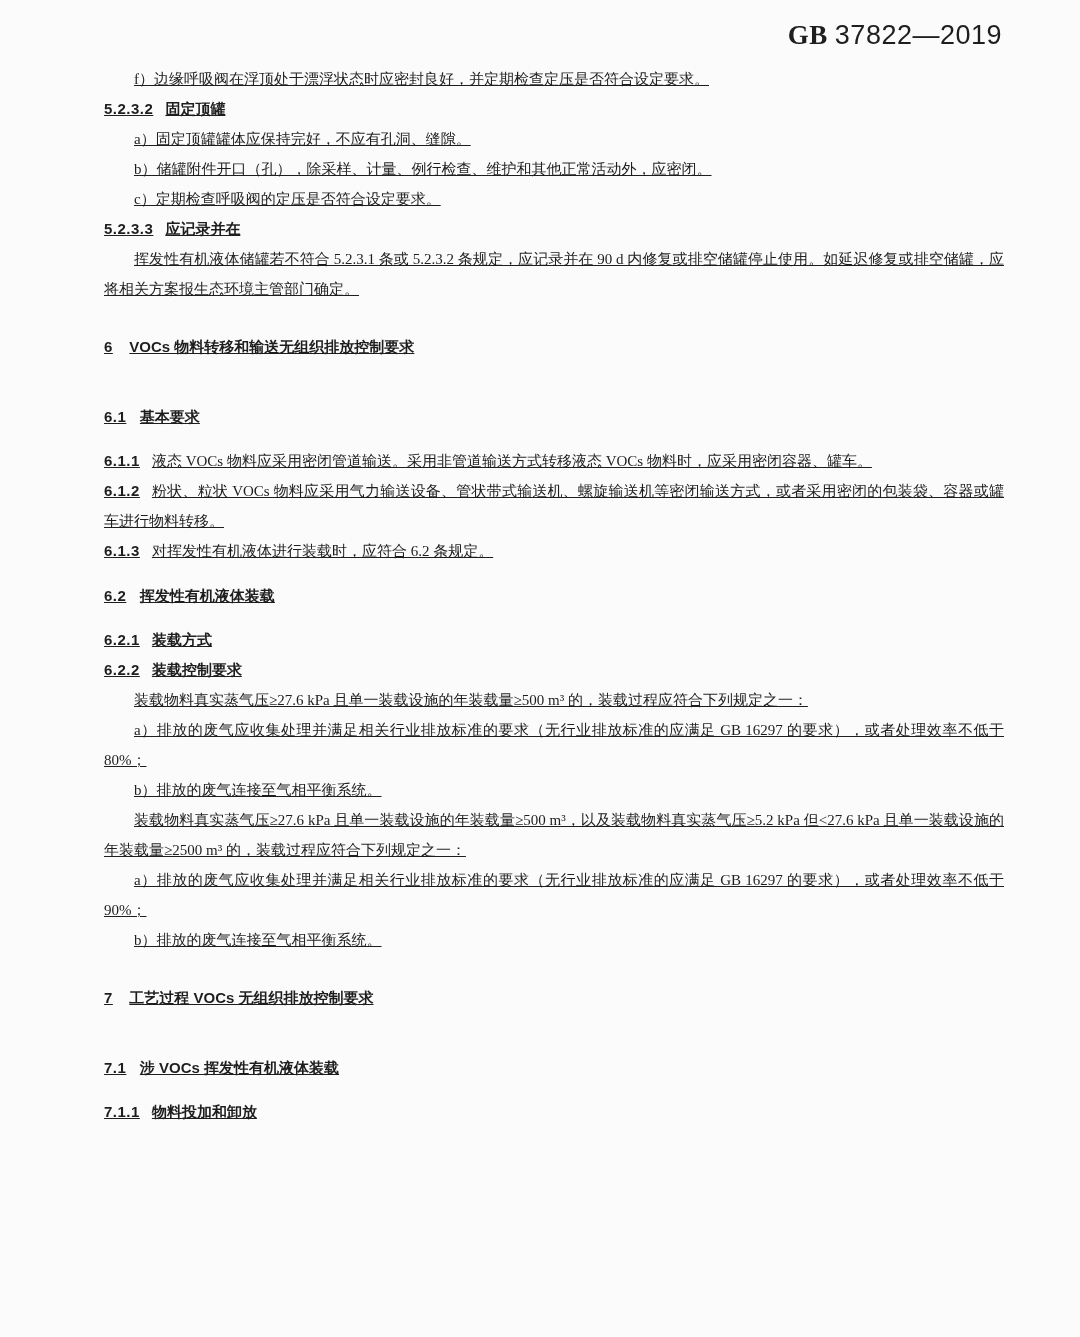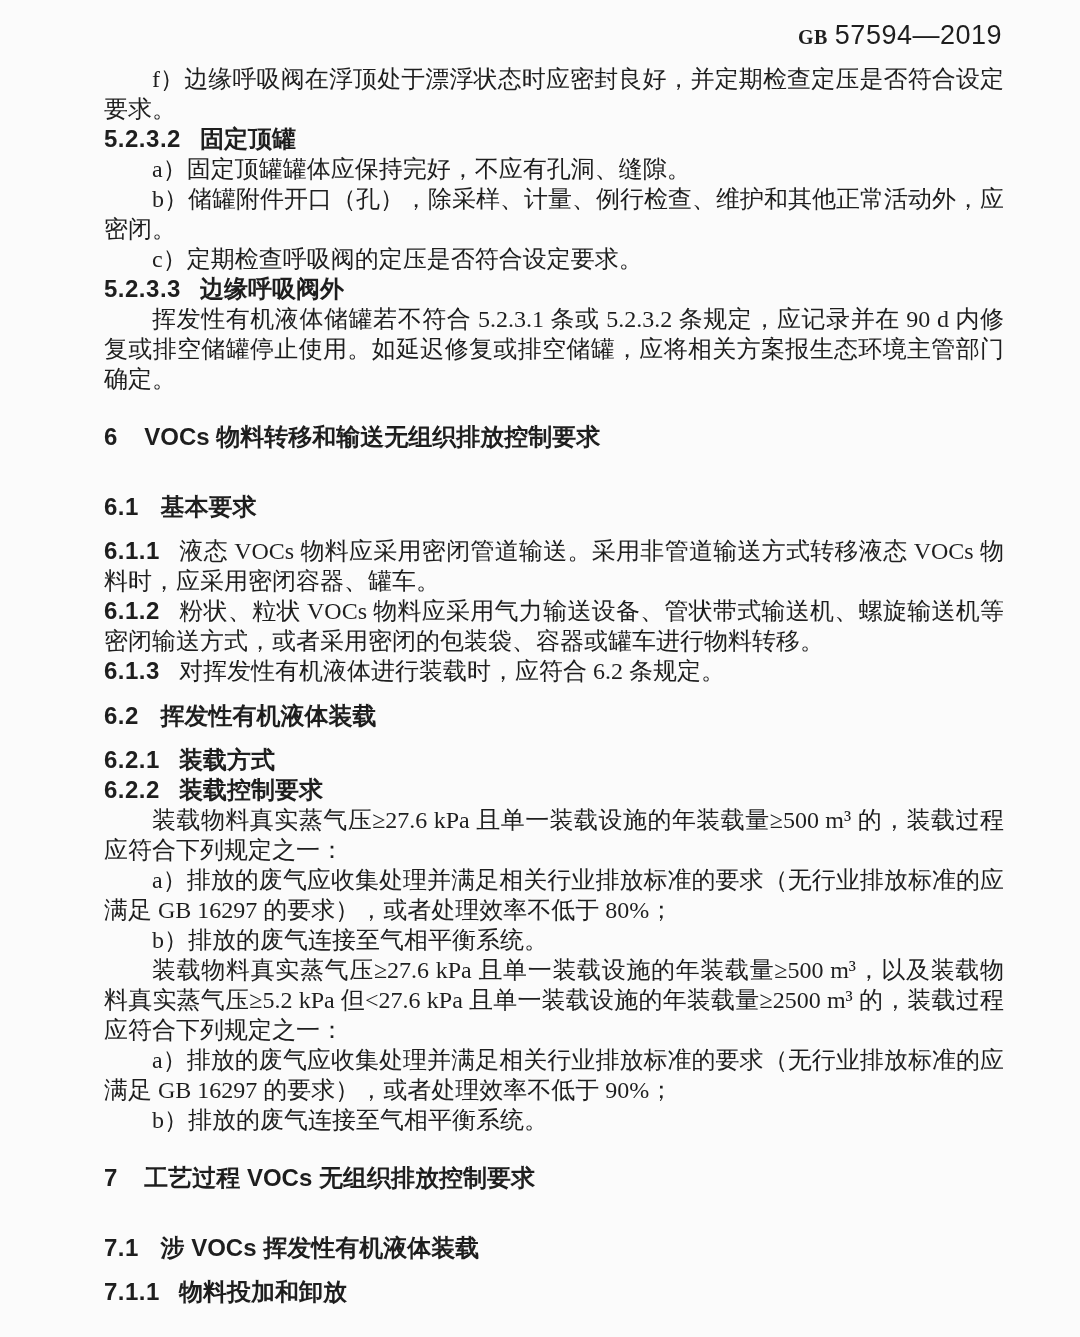--- a/index.html
+++ b/index.html
@@ -10,34 +10,35 @@
     overflow: hidden;
     position: relative;
     font-family: "Liberation Serif", "DejaVu Serif", serif;
   }
   .page-header {
     position: absolute; top: 20px; right: 78px;
     white-space: nowrap;
   }
   .hdr-prefix {
     font-family: "Liberation Serif", "DejaVu Serif", serif;
-    font-weight: bold; font-size: 20px; letter-spacing: 0.5px;
+    font-weight: bold; font-size: 27px; letter-spacing: 0.5px;
   }
   .hdr-number {
     font-family: "Liberation Sans", "DejaVu Sans", sans-serif;
     font-size: 27px; margin-left: 7px; letter-spacing: 0.5px;
   }
   .doc-body {
     position: absolute; top: 64px; left: 104px; width: 900px;
   }
   .doc-body p {
     margin: 0;
-    font-size: 24px;
+    font-size: 15px;
     line-height: 30px;
     text-align: justify;
+    text-decoration: underline;
   }
   
   .item, .para { text-indent: 2em; }
   
   .clause { text-indent: 0; }
   .num {
     font-family: "Liberation Sans", "DejaVu Sans", sans-serif;
     font-weight: bold;
     margin-right: 0.8em;
     letter-spacing: 0.5px;
@@ -60,30 +61,30 @@
     font-weight: bold;
     font-size: 22px;
     margin: 28px 0 40px !important;
   }
   .chapter .num { margin-right: 1.1em; }
 </style>
 </head>
 <body>
 
 <div class="page-header">
-  <span class="hdr-prefix">GB</span><span class="hdr-number">57594—2019</span>
+  <span class="hdr-prefix">GB</span><span class="hdr-number">37822—2019</span>
 </div>
 
 <div class="doc-body">
     <p class="item"><span>f）边缘呼吸阀在浮顶处于漂浮状态时应密封良好，并定期检查定压是否符合设定要求。</span></p>
     <p class="clause-head"><span class="num">5.2.3.2</span><span>固定顶罐</span></p>
     <p class="item"><span>a）固定顶罐罐体应保持完好，不应有孔洞、缝隙。</span></p>
     <p class="item"><span>b）储罐附件开口（孔），除采样、计量、例行检查、维护和其他正常活动外，应密闭。</span></p>
     <p class="item"><span>c）定期检查呼吸阀的定压是否符合设定要求。</span></p>
-    <p class="clause-head"><span class="num">5.2.3.3</span><span>边缘呼吸阀外</span></p>
+    <p class="clause-head"><span class="num">5.2.3.3</span><span>应记录并在</span></p>
     <p class="para"><span>挥发性有机液体储罐若不符合 5.2.3.1 条或 5.2.3.2 条规定，应记录并在 90 d 内修复或排空储罐停止使用。如延迟修复或排空储罐，应将相关方案报生态环境主管部门确定。</span></p>
     <p class="chapter"><span class="num">6</span><span>VOCs 物料转移和输送无组织排放控制要求</span></p>
     <p class="section"><span class="num">6.1</span><span>基本要求</span></p>
     <p class="clause"><span class="num">6.1.1</span><span>液态 VOCs 物料应采用密闭管道输送。采用非管道输送方式转移液态 VOCs 物料时，应采用密闭容器、罐车。</span></p>
     <p class="clause"><span class="num">6.1.2</span><span>粉状、粒状 VOCs 物料应采用气力输送设备、管状带式输送机、螺旋输送机等密闭输送方式，或者采用密闭的包装袋、容器或罐车进行物料转移。</span></p>
     <p class="clause"><span class="num">6.1.3</span><span>对挥发性有机液体进行装载时，应符合 6.2 条规定。</span></p>
     <p class="section"><span class="num">6.2</span><span>挥发性有机液体装载</span></p>
     <p class="clause-head"><span class="num">6.2.1</span><span>装载方式</span></p>
     <p class="clause-head"><span class="num">6.2.2</span><span>装载控制要求</span></p>
     <p class="para"><span>装载物料真实蒸气压≥27.6 kPa 且单一装载设施的年装载量≥500 m³ 的，装载过程应符合下列规定之一：</span></p>

